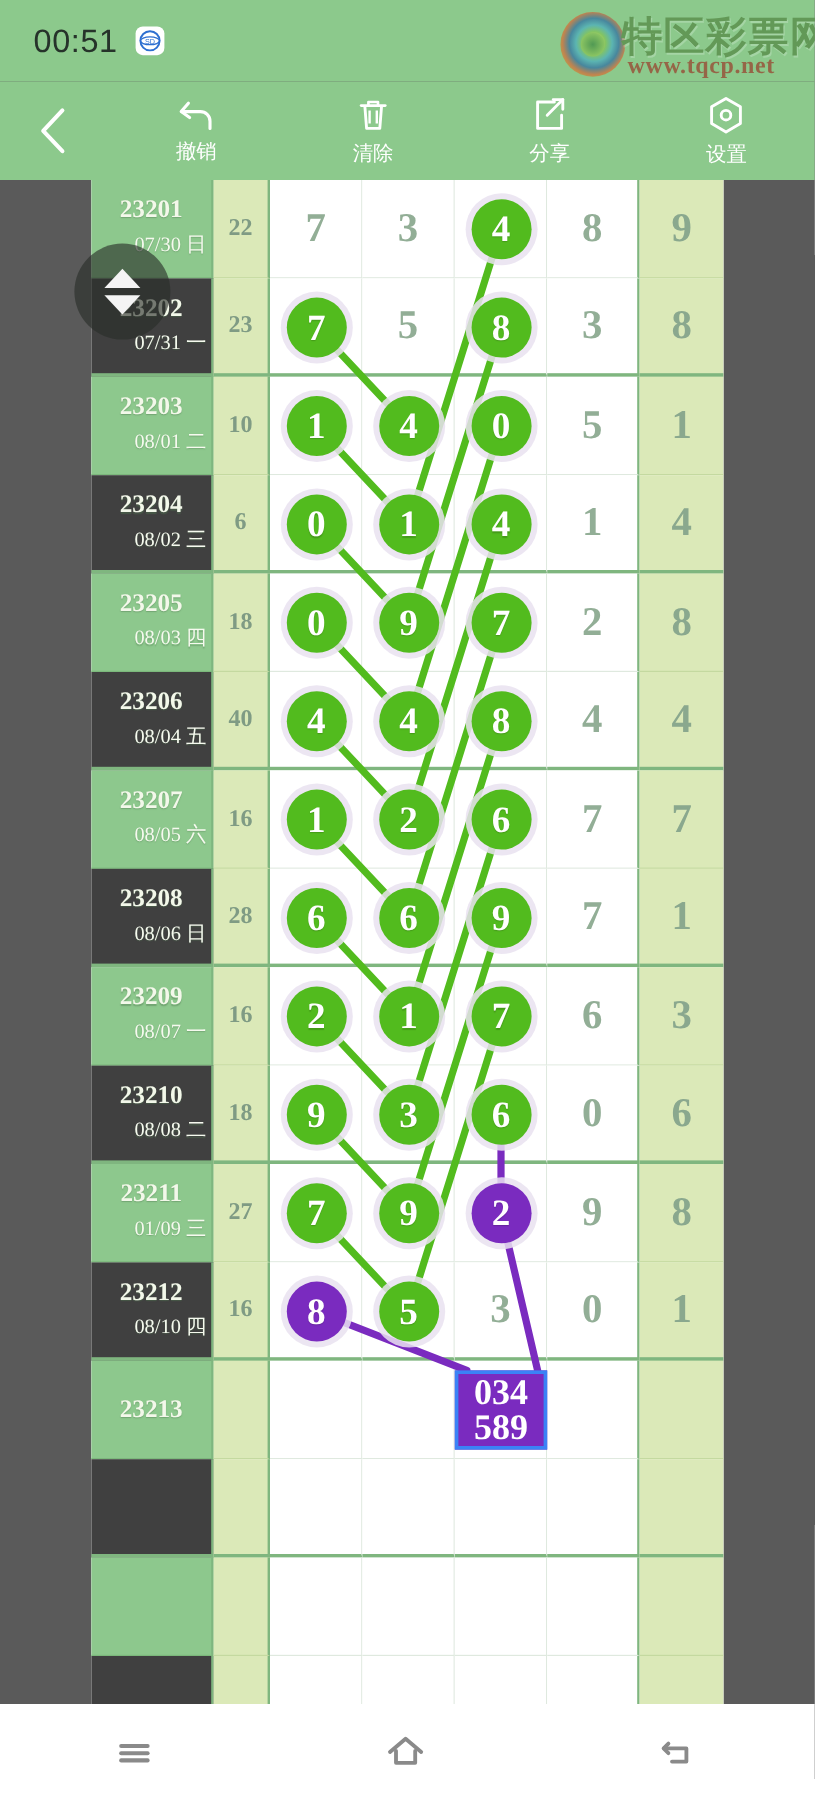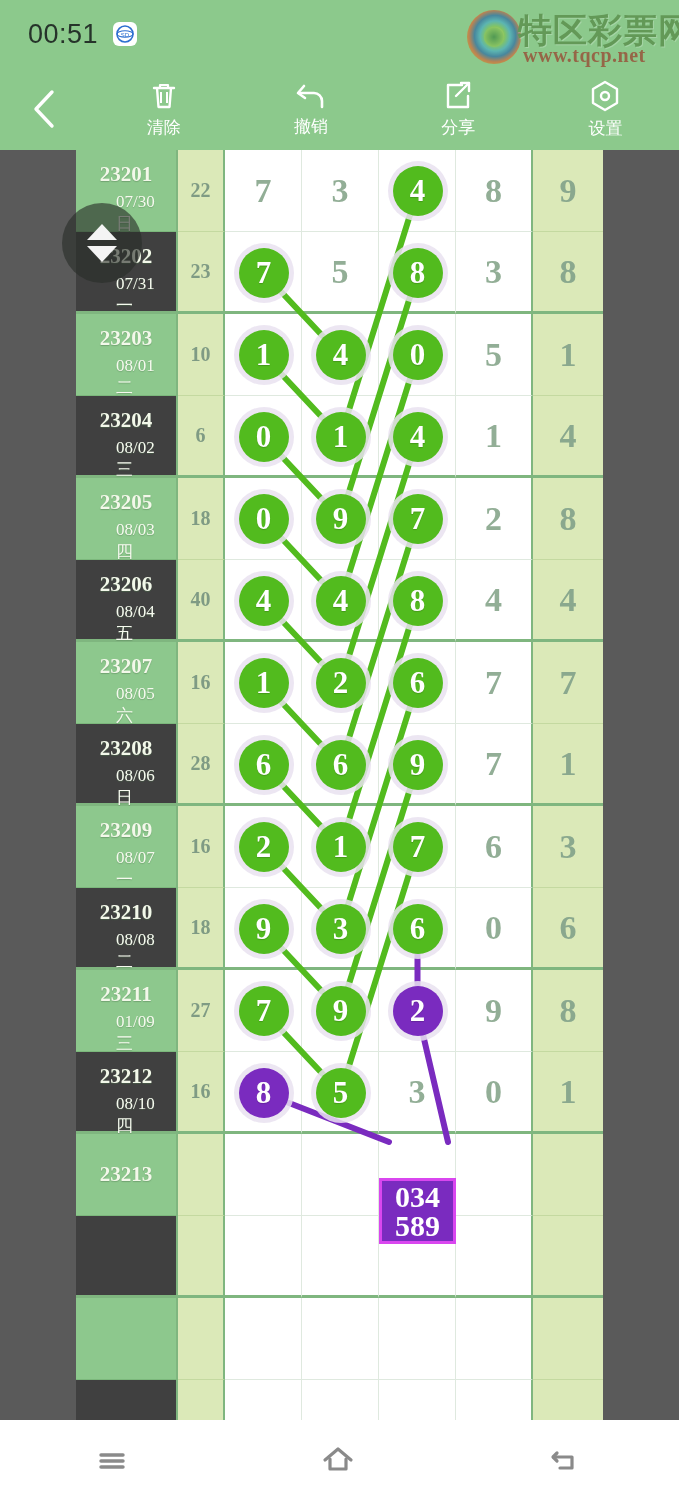--- a/index.html
+++ b/index.html
@@ -94,24 +94,23 @@
   .c-sum    { border-right:2px solid #7fb67f; }
   .c-d4     { border-right:2px solid #7fb67f; }
 
   .pnum {
     position:absolute; left:0; right:0; top:12px; text-align:center;
     font-size:21px; font-weight:bold; color:#f3f8ea;
     text-shadow:0 1px 1px rgba(80,120,80,.45);
   }
   .pnum.only { top:28px; }
   .pdate {
-    position:absolute; left:0; right:4px; top:42px; text-align:left;
+    position:absolute; left:0; right:4px; top:42px; text-align:right;
     font-size:17px; color:#f6faef;
     text-shadow:0 1px 1px rgba(80,120,80,.4);
-    margin-left:40px;
   }
   .sumtxt {
     position:absolute; left:0; right:0; top:0; height:100%;
     display:flex; align-items:center; justify-content:center;
     font-size:20px; font-weight:bold; color:#7f9b84;
   }
   .dtxt {
     position:absolute; left:0; right:0; top:0; height:100%;
     display:flex; align-items:center; justify-content:center;
     font-size:34px; font-weight:bold; color:#92ae96;
@@ -131,25 +130,24 @@
     box-shadow:0 0 0 5px rgba(233,226,240,.85);
     font-family:"Liberation Serif", serif;
     text-shadow:0 1px 1px rgba(0,0,0,.18);
   }
   .ball.g { background:#52bb1e; }
   .ball.p { background:#7a2bbf; }
 
   
   #predbox {
     position:absolute; width:77px; height:66px;
-    background:#7a2bbf; border:3px solid #d946ef;
+    background:#7a2bbf; border:3px solid #3b82f6;
     display:flex; flex-direction:column; align-items:center; justify-content:center;
     color:#fff; font-size:30px; font-weight:bold; line-height:.98;
     font-family:"Liberation Serif", serif;
-    margin-top:36px;
   }
 
   
   #scrollwidget {
     position:absolute; left:62px; top:203px; width:80px; height:80px;
     border-radius:50%; background:rgba(40,45,40,.62);
     display:flex; flex-direction:column; align-items:center; justify-content:center; gap:6px;
   }
   .tri { width:0; height:0; border-left:15px solid transparent; border-right:15px solid transparent; }
   .tri.up   { border-bottom:16px solid #f4f4f4; }
@@ -183,43 +181,43 @@
 </div>
 
 <div id="toolbar">
 
   <div id="backbtn">
     <span>
       <svg width="30" height="44" viewBox="0 0 30 44">
         <polyline points="22,5 6,22 22,39" fill="none" stroke="#ffffff" stroke-width="3.4" stroke-linecap="round" stroke-linejoin="round"></polyline>
       </svg>
     </span>
+  </div>
+
+  <div class="tool">
+    <span>
+      <svg width="34" height="30" viewBox="0 0 34 30">
+        <path d="M10 5 L4 12 L11 17" fill="none" stroke="#fff" stroke-width="2.6" stroke-linecap="round" stroke-linejoin="round"></path>
+        <path d="M4.5 12 L20 12 a8 8 0 0 1 8 8 L28 26" fill="none" stroke="#fff" stroke-width="2.6" stroke-linecap="round"></path>
+      </svg>
+    </span>
+    <span class="lbl">撤销</span>
   </div>
 
   <div class="tool">
     <span>
       <svg width="32" height="32" viewBox="0 0 32 32">
         <line x1="6" y1="8" x2="26" y2="8" stroke="#fff" stroke-width="2.4" stroke-linecap="round"></line>
         <path d="M12 8 L12 5 L20 5 L20 8" fill="none" stroke="#fff" stroke-width="2.2" stroke-linejoin="round"></path>
         <path d="M9 8 L10.5 27 L21.5 27 L23 8" fill="none" stroke="#fff" stroke-width="2.4" stroke-linejoin="round"></path>
         <line x1="13" y1="12" x2="13" y2="23" stroke="#fff" stroke-width="2"></line>
         <line x1="19" y1="12" x2="19" y2="23" stroke="#fff" stroke-width="2"></line>
       </svg>
     </span>
     <span class="lbl">清除</span>
-  </div>
-
-  <div class="tool">
-    <span>
-      <svg width="34" height="30" viewBox="0 0 34 30">
-        <path d="M10 5 L4 12 L11 17" fill="none" stroke="#fff" stroke-width="2.6" stroke-linecap="round" stroke-linejoin="round"></path>
-        <path d="M4.5 12 L20 12 a8 8 0 0 1 8 8 L28 26" fill="none" stroke="#fff" stroke-width="2.6" stroke-linecap="round"></path>
-      </svg>
-    </span>
-    <span class="lbl">撤销</span>
   </div>
 
   <div class="tool">
     <span>
       <svg width="32" height="32" viewBox="0 0 32 32">
         <path d="M20 5 L6 5 L6 27 L26 27 L26 16" fill="none" stroke="#fff" stroke-width="2.4" stroke-linecap="round" stroke-linejoin="round"></path>
         <path d="M14 16 L27 3" fill="none" stroke="#fff" stroke-width="2.4" stroke-linecap="round"></path>
         <path d="M19 3 L27 3 L27 11" fill="none" stroke="#fff" stroke-width="2.4" stroke-linecap="round" stroke-linejoin="round"></path>
       </svg>
     </span>

